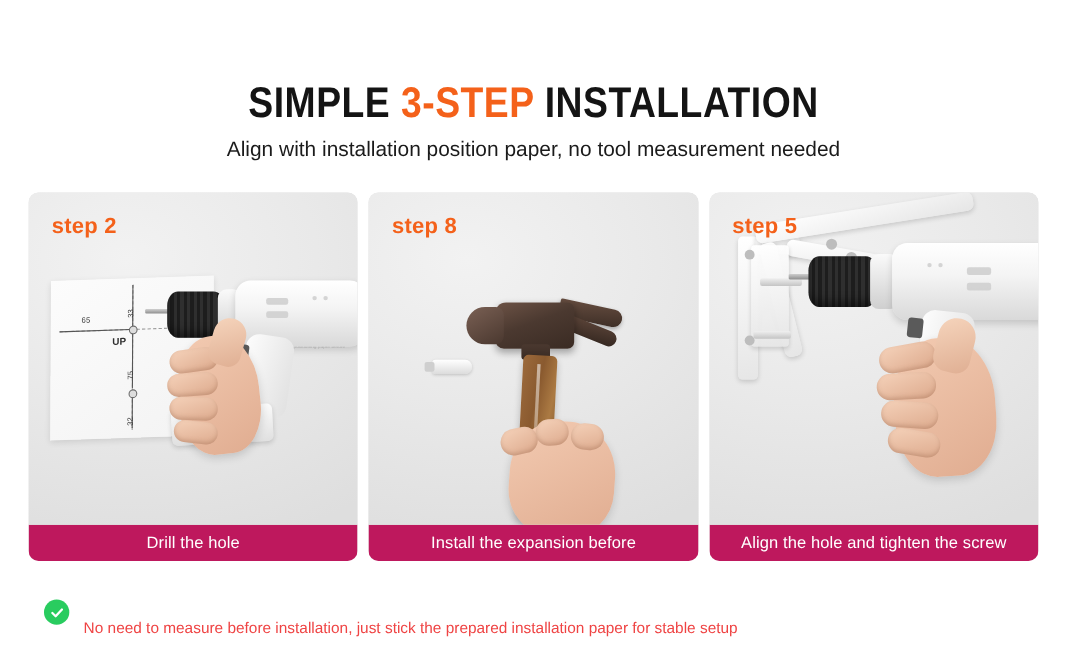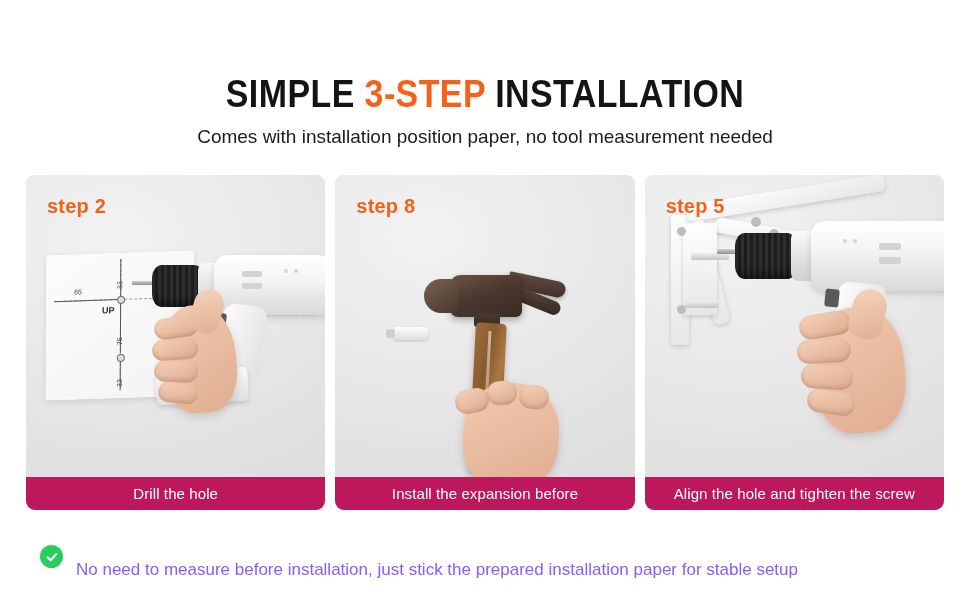--- a/index.html
+++ b/index.html
@@ -45,21 +45,21 @@
     display:flex;align-items:center;justify-content:center;
     font-size:15px;line-height:16px;letter-spacing:0.1px;
     white-space:nowrap;
   }
 
   
   .footer{position:absolute;left:40px;top:533px;display:flex;align-items:center;gap:13px;}
   .check-icon{width:23px;height:23px;border-radius:50%;background:#29cc5f;
               display:flex;align-items:center;justify-content:center;flex:0 0 auto;}
   .check-icon svg{display:block;}
-  .footer-text{font-size:17px;line-height:20px;color:#8b5cf6;white-space:nowrap;margin-top:27px;}
+  .footer-text{font-size:14px;line-height:20px;color:#ef4444;white-space:nowrap;margin-top:27px;}
 
   
 
   
   .wall{position:absolute;inset:0;
         background:radial-gradient(120% 90% at 30% 20%,#f2f2f2 0%,#e9e9e9 48%,#dedede 100%);}
 
   
   .paper{
     position:absolute;left:20px;top:78px;width:148px;height:145px;
@@ -151,21 +151,21 @@
   .bracket .stud{position:absolute;background:linear-gradient(180deg,#efefef,#c4c4c4);
     border-radius:2px;}
 </style>
 </head>
 <body>
 
 <div class="page">
 
   <div class="header">
     <h1 class="title"><span>SIMPLE </span><span class="accent">3-STEP</span><span> INSTALLATION</span></h1>
-    <p class="subtitle">Comes with installation position paper, no tool measurement needed</p>
+    <p class="subtitle">Align with installation position paper, no tool measurement needed</p>
   </div>
 
   <div class="cards">
 
     <div class="card">
       <div class="card-photo">
         <div class="wall"></div>
 
         <div class="paper">
           <div class="cross-h"></div>

